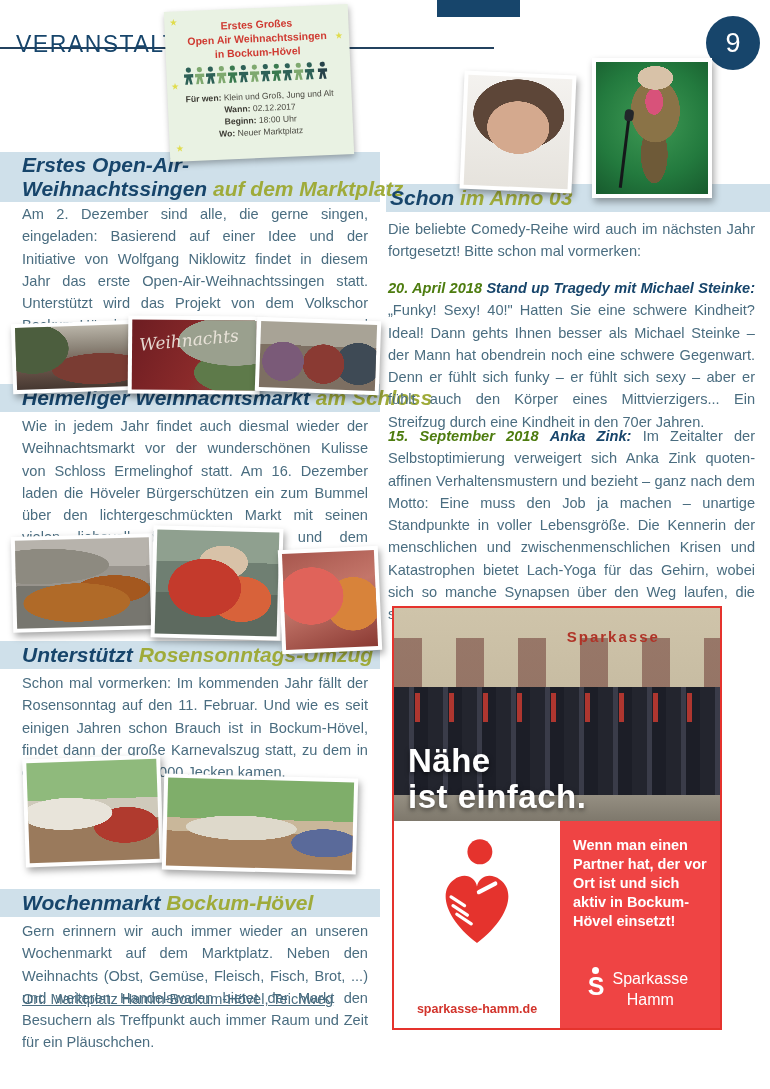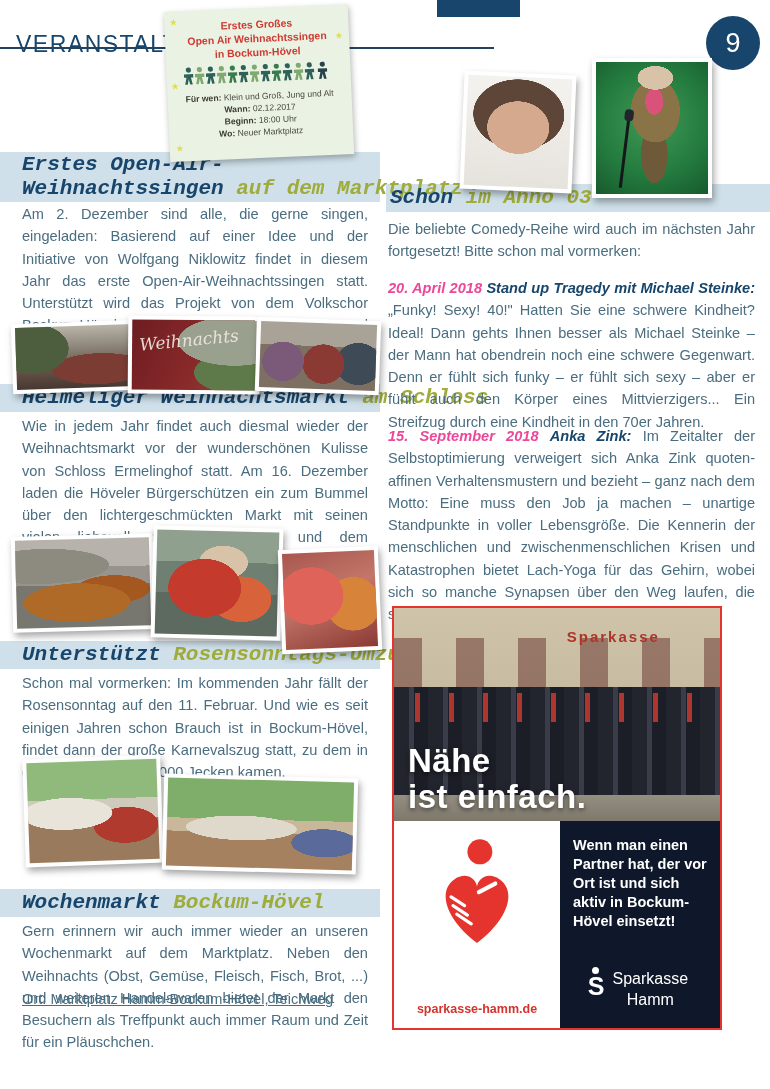--- a/index.html
+++ b/index.html
@@ -20,30 +20,30 @@
         transform:rotate(-2.5deg);box-shadow:1px 3px 6px rgba(0,0,0,.3);z-index:3;
         box-sizing:border-box;padding:9px 8px 4px;text-align:center;}
   .poster-line{color:#cf3a31;font-weight:bold;font-size:10.5px;line-height:14px;margin:0;}
   .poster-detail{font-size:8.6px;line-height:12px;color:#4b4a42;margin:0;}
   .poster-detail b{color:#3c3b34;}
   .poster .star{position:absolute;color:#e0dc4b;font-size:9px;}
   .pchain{margin:5px 0 4px;}
 
   
   .band{position:absolute;background:#cfe0ea;z-index:0;}
-  .art-head{position:absolute;z-index:1;font-family:Liberation Mono, monospace;font-style:italic;
+  .art-head{position:absolute;z-index:1;font-family:Liberation Sans, sans-serif;font-style:italic;
         font-weight:700;color:#17456b;font-size:21px;line-height:28px;white-space:nowrap;}
   .art-head .accent{color:#9fab3a;}
   .art-head.twoline{line-height:24px;}
 
   
   .btxt{position:absolute;z-index:1;font-size:14.6px;line-height:22.3px;color:#4a6d80;
         text-align:justify;margin:0;}
   .plain{text-align:left;text-decoration:underline;}
-  .evt-date{color:#ec4899;font-weight:bold;font-style:italic;}
+  .evt-date{color:#4d7c0f;font-weight:bold;font-style:italic;}
   .evt-title{color:#17456b;font-weight:bold;font-style:italic;}
 
   
   .photo{position:absolute;background:#fff;padding:4px;box-shadow:2px 4px 7px rgba(0,0,0,.35);z-index:2;}
   .ph{width:100%;height:100%;display:block;position:relative;overflow:hidden;}
   .ph-x1{background:radial-gradient(ellipse 30% 40% at 15% 35%,#4c5e3e 0 99%,transparent 100%),
          radial-gradient(ellipse 40% 25% at 70% 70%,#7a3c33 0 99%,transparent 100%),
          linear-gradient(180deg,#b9b4a8 0%,#8c8478 35%,#6b554a 65%,#463831 100%);}
   .ph-x2{background:radial-gradient(ellipse 45% 35% at 82% 30%,#9aa08e 0 99%,transparent 100%),
          radial-gradient(ellipse 35% 30% at 85% 75%,#5e7a4a 0 99%,transparent 100%),
@@ -96,21 +96,21 @@
       background:repeating-linear-gradient(90deg,transparent 0 21px,rgba(223,62,50,.75) 21px 26px,transparent 26px 34px);}
   .cobbles{position:absolute;bottom:0;left:0;right:0;height:12%;background:linear-gradient(#958f82,#7e786c);}
   .ad-sign{position:absolute;top:20px;left:53%;color:#b03327;font-weight:bold;font-size:15px;
       letter-spacing:2px;z-index:2;}
   .ad-headline{position:absolute;left:14px;bottom:6px;z-index:3;color:#fff;font-weight:bold;
       font-size:33px;line-height:36px;letter-spacing:.5px;text-shadow:0 2px 5px rgba(0,0,0,.55);}
   .ad-bottom{flex:1;display:flex;}
   .ad-left{width:166px;flex:none;background:#fff;display:flex;flex-direction:column;
       align-items:center;justify-content:space-between;padding:16px 0 12px;box-sizing:border-box;}
   .ad-site{color:#d2342c;font-weight:bold;font-size:12.5px;}
-  .ad-right{flex:1;background:#0f172a;color:#fff;padding:15px 13px 12px;display:flex;
+  .ad-right{flex:1;background:#ef4444;color:#fff;padding:15px 13px 12px;display:flex;
       flex-direction:column;justify-content:space-between;box-sizing:border-box;}
   .ad-msg{font-weight:bold;font-size:14.5px;line-height:19px;}
   .ad-brand{display:flex;align-items:flex-start;justify-content:center;gap:8px;margin:0 4px 6px 0;}
   .sk-s{position:relative;font-weight:bold;font-size:25px;line-height:1;margin-top:6px;}
   .sk-dot{position:absolute;top:-7px;left:4px;width:7px;height:7px;border-radius:50%;background:#fff;}
   .sk-words{font-size:16px;line-height:21px;text-align:center;}
 </style>
 </head>
 <body>
 

